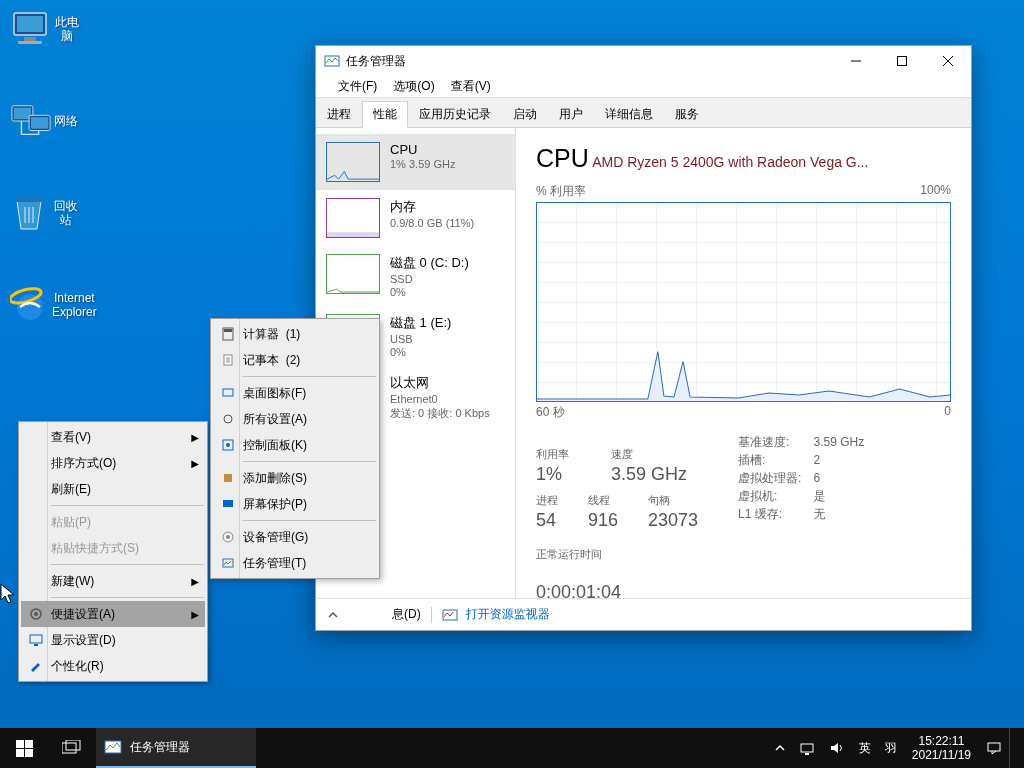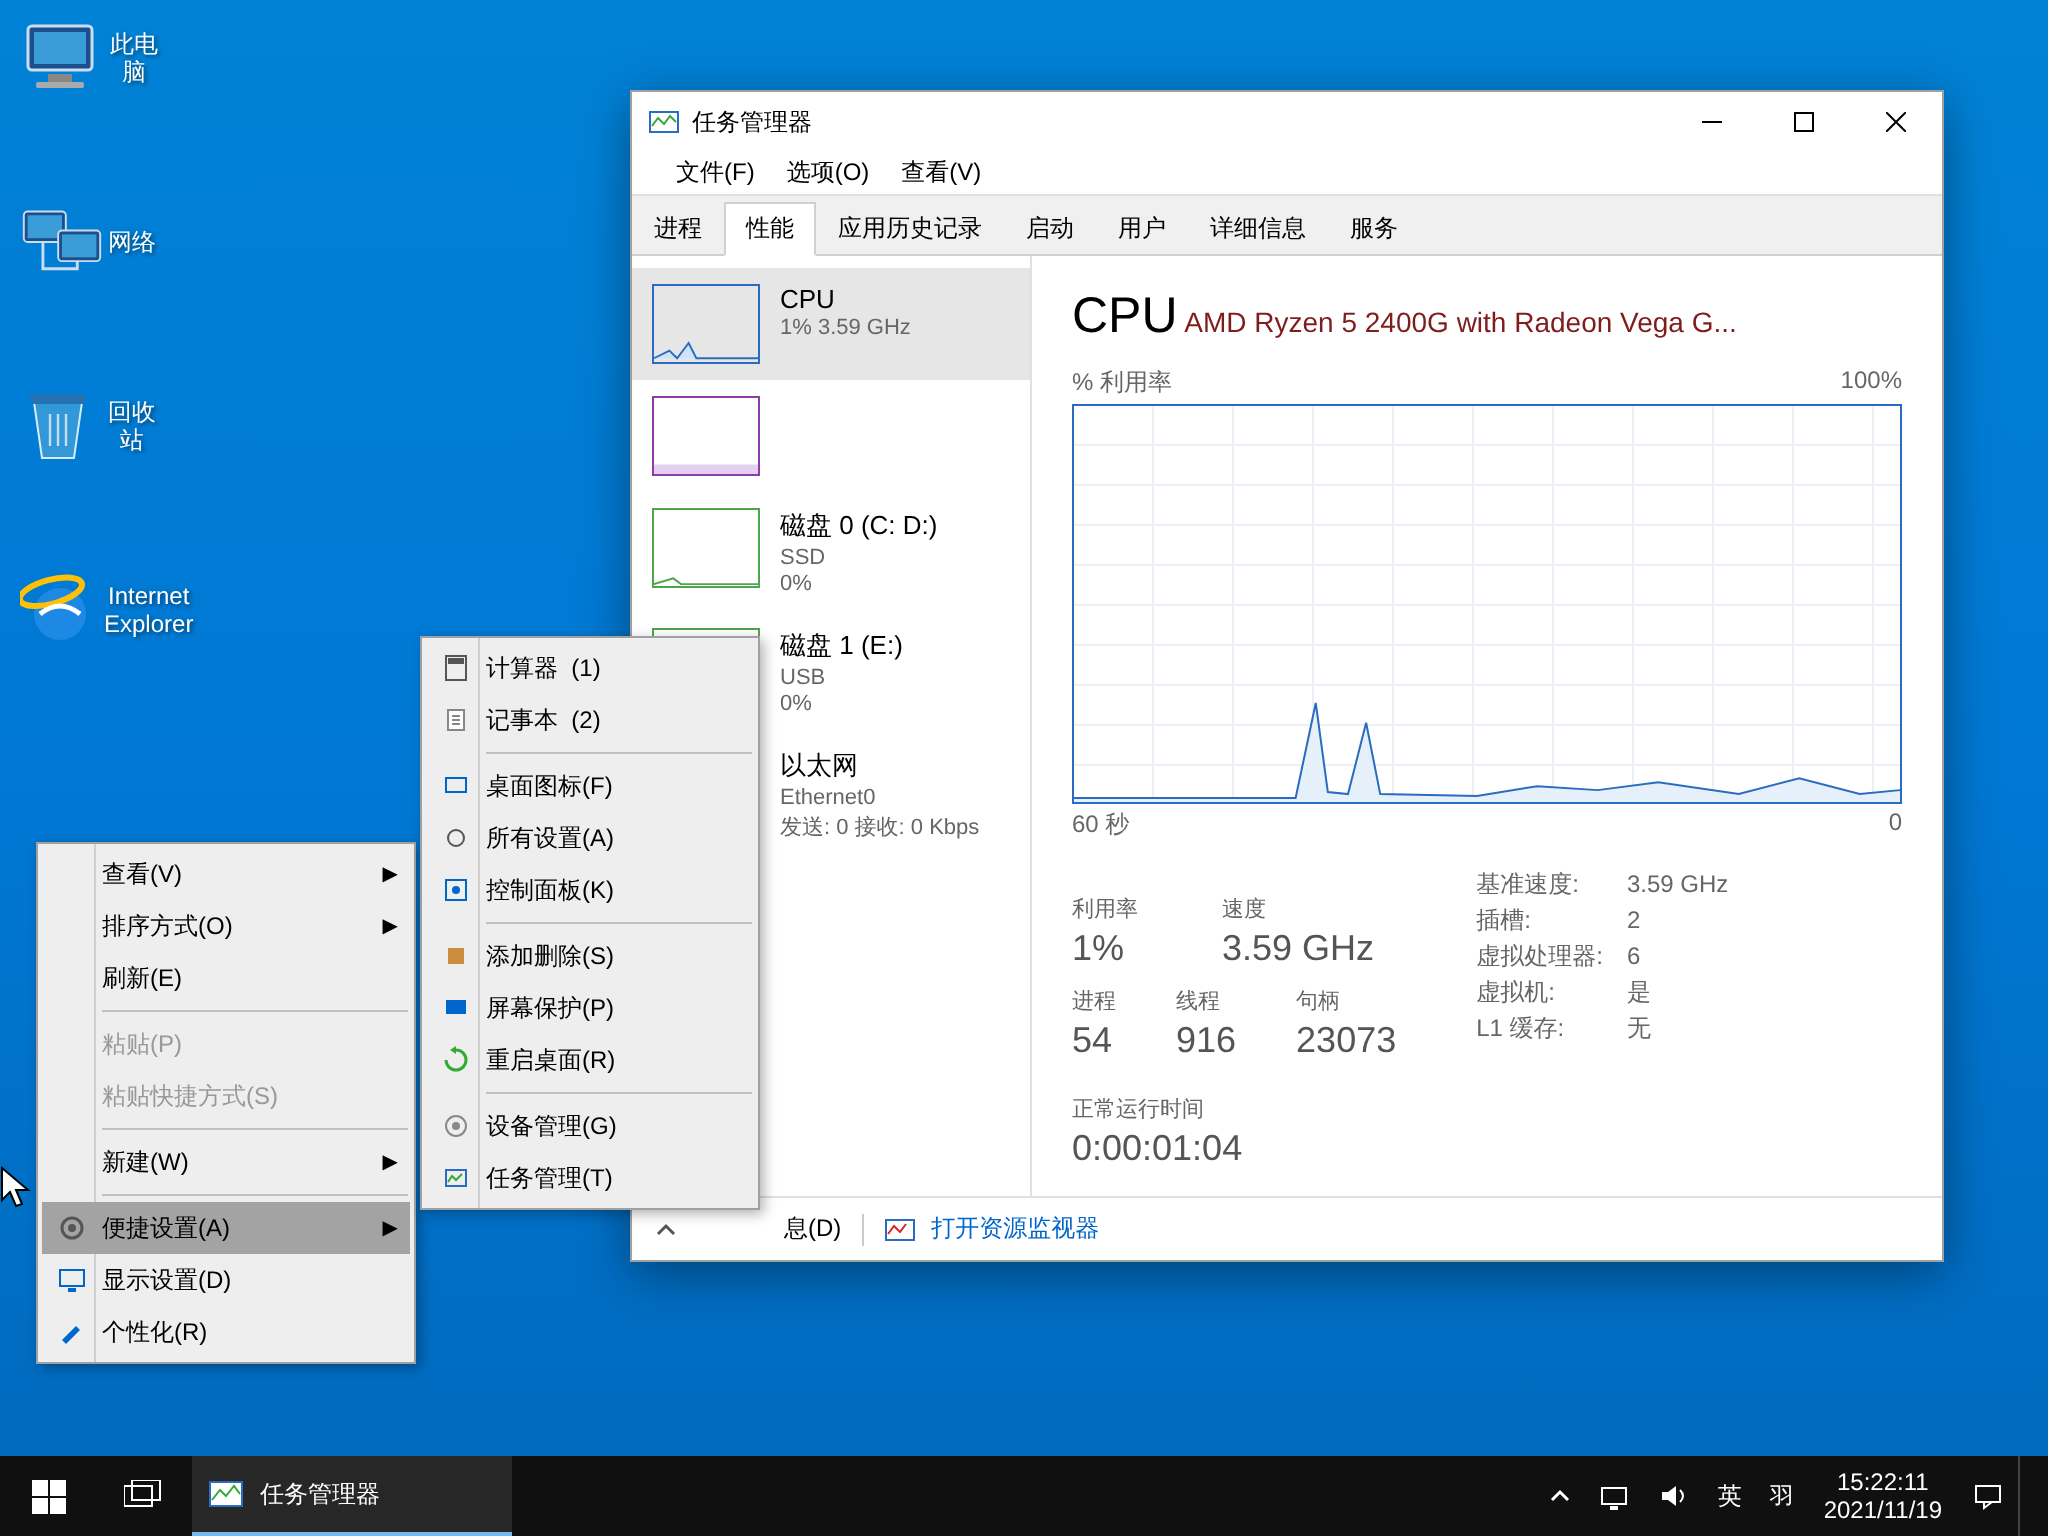--- a/index.html
+++ b/index.html
@@ -37,21 +37,21 @@
 .chart{height:200px;border:1px solid #2a6cc2;margin-top:2px;position:relative;background:repeating-linear-gradient(to bottom,transparent 0,transparent 19px,#eceff5 19px,#eceff5 20px),repeating-linear-gradient(to right,transparent 0,transparent 39px,#eceff5 39px,#eceff5 40px)}
 .chart svg{position:absolute;left:0;bottom:0;width:100%;height:100%}
 .axis-lbls{display:flex;justify-content:space-between;font-size:11px;color:#666;margin-top:2px}
 .stats{display:flex;gap:42px;margin-top:14px}
 .stats .col .k{font-size:11px;color:#666}
 .stats .col .v{font-size:18px;color:#555;margin-top:2px}
 .details{display:flex;gap:12px;font-size:11px;color:#666}
 .details .dk{display:block;text-align:left;line-height:18px}
 .details .dv{display:block;line-height:18px}
 .uptime .k{font-size:11px;color:#666;margin-top:16px}
-.uptime .v{font-size:18px;color:#555;margin-top:2px}
+.uptime .v{font-size:18px;color:#555;margin-top:20px}
 .tm-footer{height:32px;border-top:1px solid #e0e0e0;display:flex;align-items:center;padding:0 10px;gap:8px}
 .footer-link{color:#0066cc;cursor:pointer}
 .foot-sep{width:1px;height:16px;background:#ccc;margin:0 2px}
 
 
 .ctx{position:absolute;background:#eee;border:1px solid #a0a0a0;box-shadow:2px 2px 6px rgba(0,0,0,.3);padding:2px}
 .ctx .row{height:26px;display:flex;align-items:center;cursor:default;position:relative;padding-right:18px}
 .ctx .row.dis{color:#999}
 .ctx .row.sel{background:#a3a3a3}
 .ctx .row .ic{width:30px;display:flex;justify-content:center}
@@ -170,20 +170,24 @@
         <div class="info">
             <div class="h">CPU</div>
             <div class="sub">1% 3.59 GHz</div>
           </div>
       </div>
       <div class="side-card">
         <div class="mini" style="border-color:#8b3da9">
             <svg viewBox="0 0 54 40" preserveAspectRatio="none">
               <rect x="0" y="35" width="54" height="5" fill="#e5d0ef"></rect>
             </svg>
+          </div>
+        <div class="info">
+            <div class="h">内存</div>
+            <div class="sub">0.9/8.0 GB (11%)</div>
           </div>
       </div>
       <div class="side-card">
         <div class="mini" style="border-color:#4ca64c">
             <svg viewBox="0 0 54 40" preserveAspectRatio="none">
               <path d="M0 39 L10 36 L14 39 L54 39" stroke="#4ca64c" fill="none"></path>
             </svg>
           </div>
         <div class="info">
             <div class="h">磁盘 0 (C: D:)</div>
@@ -408,29 +412,20 @@
       <span class="t">添加删除(S)</span>
     </div>
   <div class="row">
       <span class="ic">
         <svg width="14" height="14">
           <rect x="2" y="3" width="10" height="7" fill="#06c"></rect>
         </svg>
       </span>
       <span class="t">屏幕保护(P)</span>
     </div>
-  <div class="row">
-      <span class="ic">
-        <svg width="14" height="14">
-          <path d="M7 2 A5 5 0 1 1 2 7" fill="none" stroke="#3a3" stroke-width="1.5"></path>
-          <path d="M7 0 L7 4 L4 2 Z" fill="#3a3"></path>
-        </svg>
-      </span>
-      <span class="t">重启桌面(R)</span>
-    </div>
   <div class="sep"></div>
   <div class="row">
       <span class="ic">
         <svg width="14" height="14">
           <circle cx="7" cy="7" r="5" fill="none" stroke="#888"></circle>
           <circle cx="7" cy="7" r="2" fill="#888"></circle>
         </svg>
       </span>
       <span class="t">设备管理(G)</span>
     </div>

